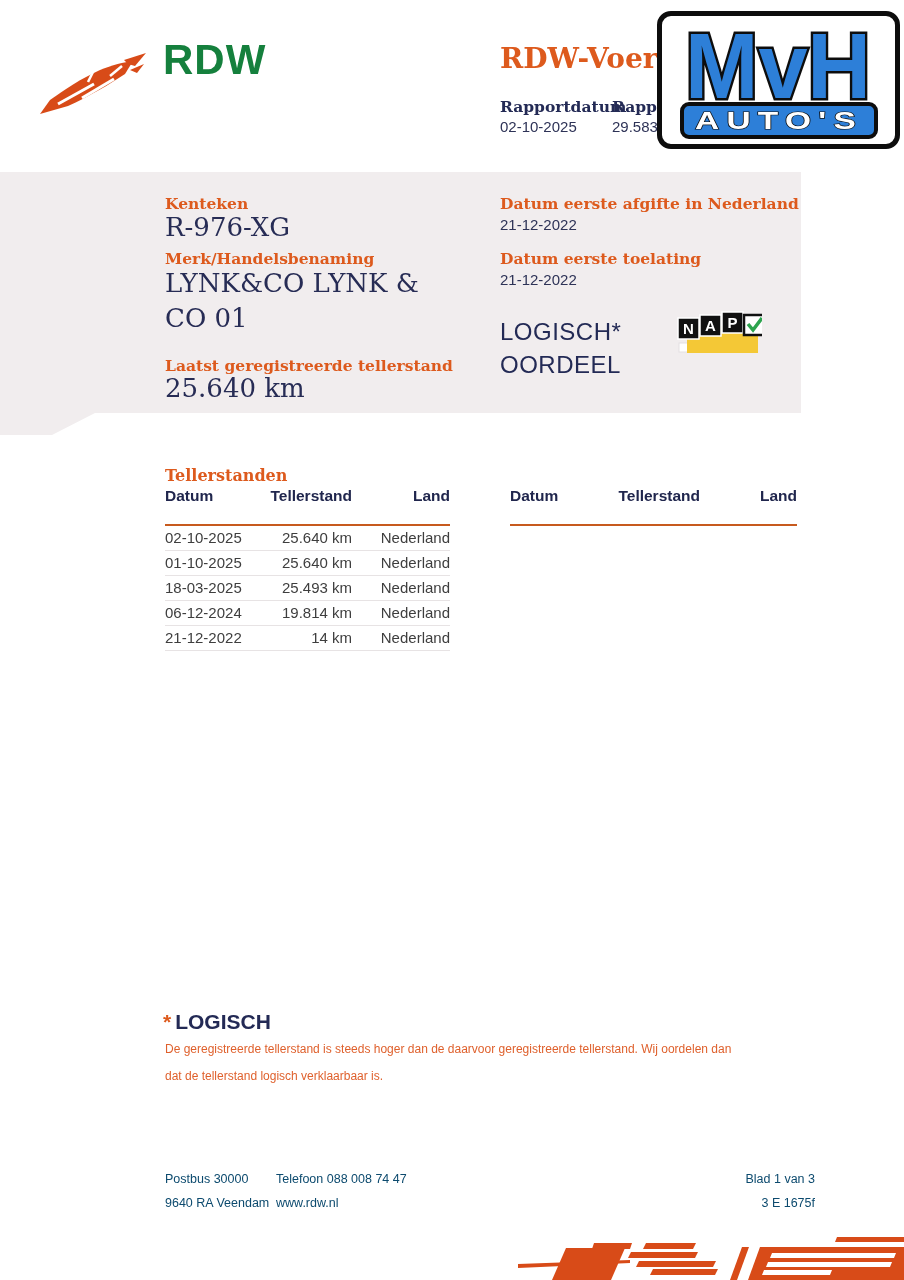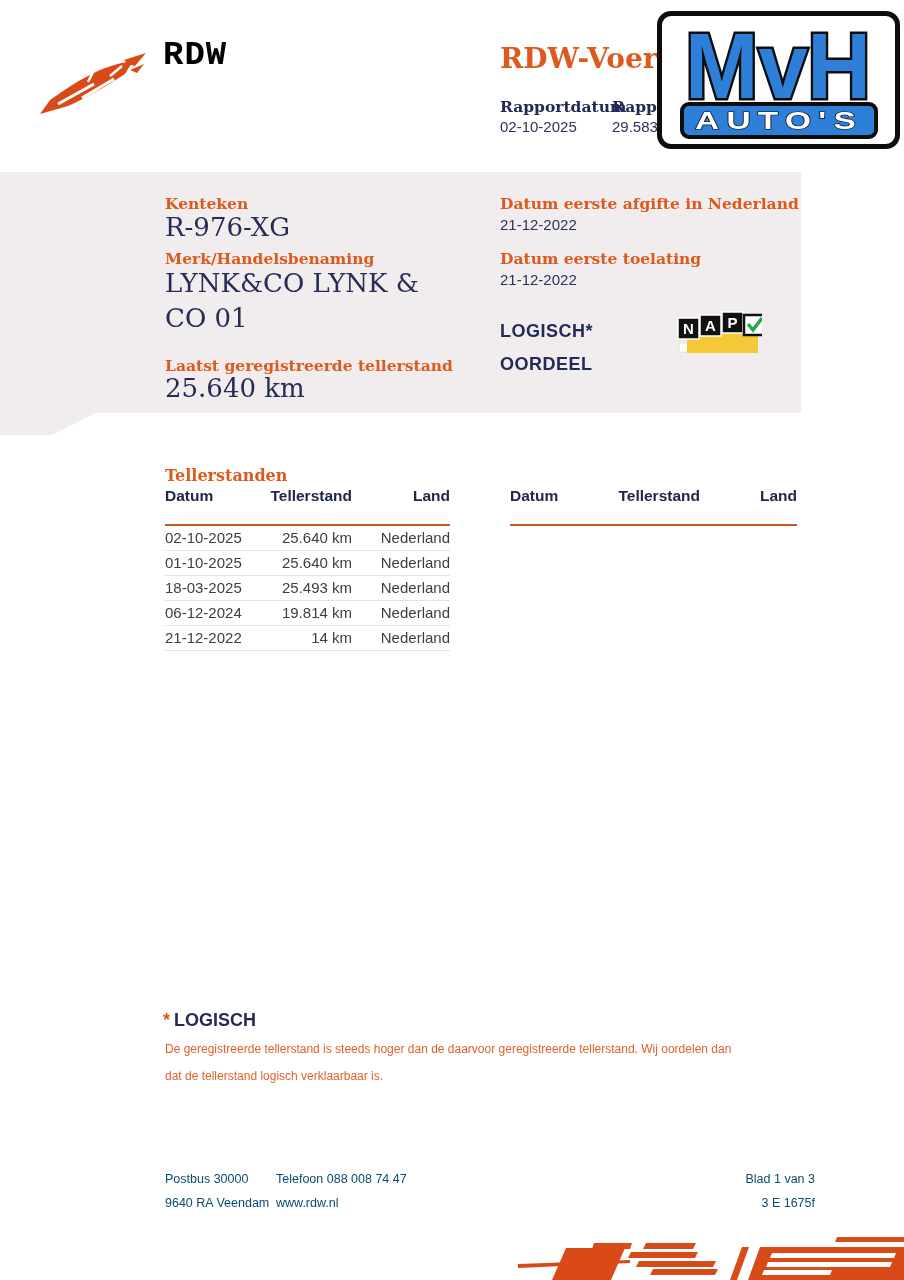--- a/index.html
+++ b/index.html
@@ -6,22 +6,22 @@
   html,body { background:#fff; }
   #page {
     position:relative; width:904px; height:1280px; margin:0 auto;
     background:#ffffff; overflow:hidden;
     font-family:"Liberation Sans", sans-serif;
   }
   .abs { position:absolute; }
 
   
   .rdw-wordmark {
-    left:163px; top:36px; font-family:Liberation Mono, monospace;
-    font-size:34px; font-weight:bold; color:#000000; letter-spacing:1px;
+    left:163px; top:36px; font-family:Liberation Sans, sans-serif;
+    font-size:42px; font-weight:bold; color:#15803d; letter-spacing:1px;
   }
   .doc-title {
     left:500px; top:42px; width:400px; font-family:"DejaVu Serif", serif;
     font-size:28px; font-weight:bold; color:#dd5a1d; white-space:nowrap; overflow:hidden;
   }
   .meta-label {
     font-family:"DejaVu Serif", serif; font-size:15.5px; font-weight:bold; color:#232a55;
     white-space:nowrap;
   }
   .meta-value { font-size:15px; color:#2e3357; white-space:nowrap; }
@@ -39,42 +39,42 @@
   }
   .lbl {
     font-family:"DejaVu Serif", serif; font-size:15.5px; font-weight:bold;
     color:#dd5a1d; white-space:nowrap;
   }
   .big-val {
     font-family:"DejaVu Serif", serif; font-size:26px; color:#272c55; white-space:nowrap;
   }
   .sm-val { font-size:15px; color:#2e3357; white-space:nowrap; }
   .oordeel {
-    font-size:18px; font-weight:bold; color:#232a55; line-height:33px; letter-spacing:.5px;
+    font-size:24px; font-weight:normal; color:#232a55; line-height:33px; letter-spacing:.5px;
   }
 
   
   .section-title {
     font-family:"DejaVu Serif", serif; font-size:16px; font-weight:bold; color:#dd5a1d;
   }
   .tbl { display:block; }
   .tbl-head {
     display:grid; border-bottom:2px solid #c75a1e; padding-bottom:19px;
     font-size:15.5px; font-weight:bold; color:#20264d;
   }
   .t1 .tbl-head, .t1 .tbl-row { grid-template-columns:100px 87px 98px; }
   .t2 .tbl-head { grid-template-columns:100px 90px 97px; }
   .tbl-row {
     display:grid; font-size:15px; color:#3e3e3e;
     border-bottom:1px solid #e7e3e4; padding:3px 0 4px 0;
   }
   .c2,.c3 { text-align:right; }
 
   
-  .note-title { font-size:18px; font-weight:bold; color:#232a55; }
+  .note-title { font-size:21px; font-weight:bold; color:#232a55; }
   .note-title .ast { color:#dd5a1d; font-weight:bold; margin-right:4px; }
   .note-body { font-size:12px; line-height:27px; color:#df602c; }
 
   
   .foot { font-size:12.5px; color:#0c4a6e; white-space:nowrap; }
   .foot-right { text-align:right; width:130px; }
 </style>
 </head>
 <body>
 

